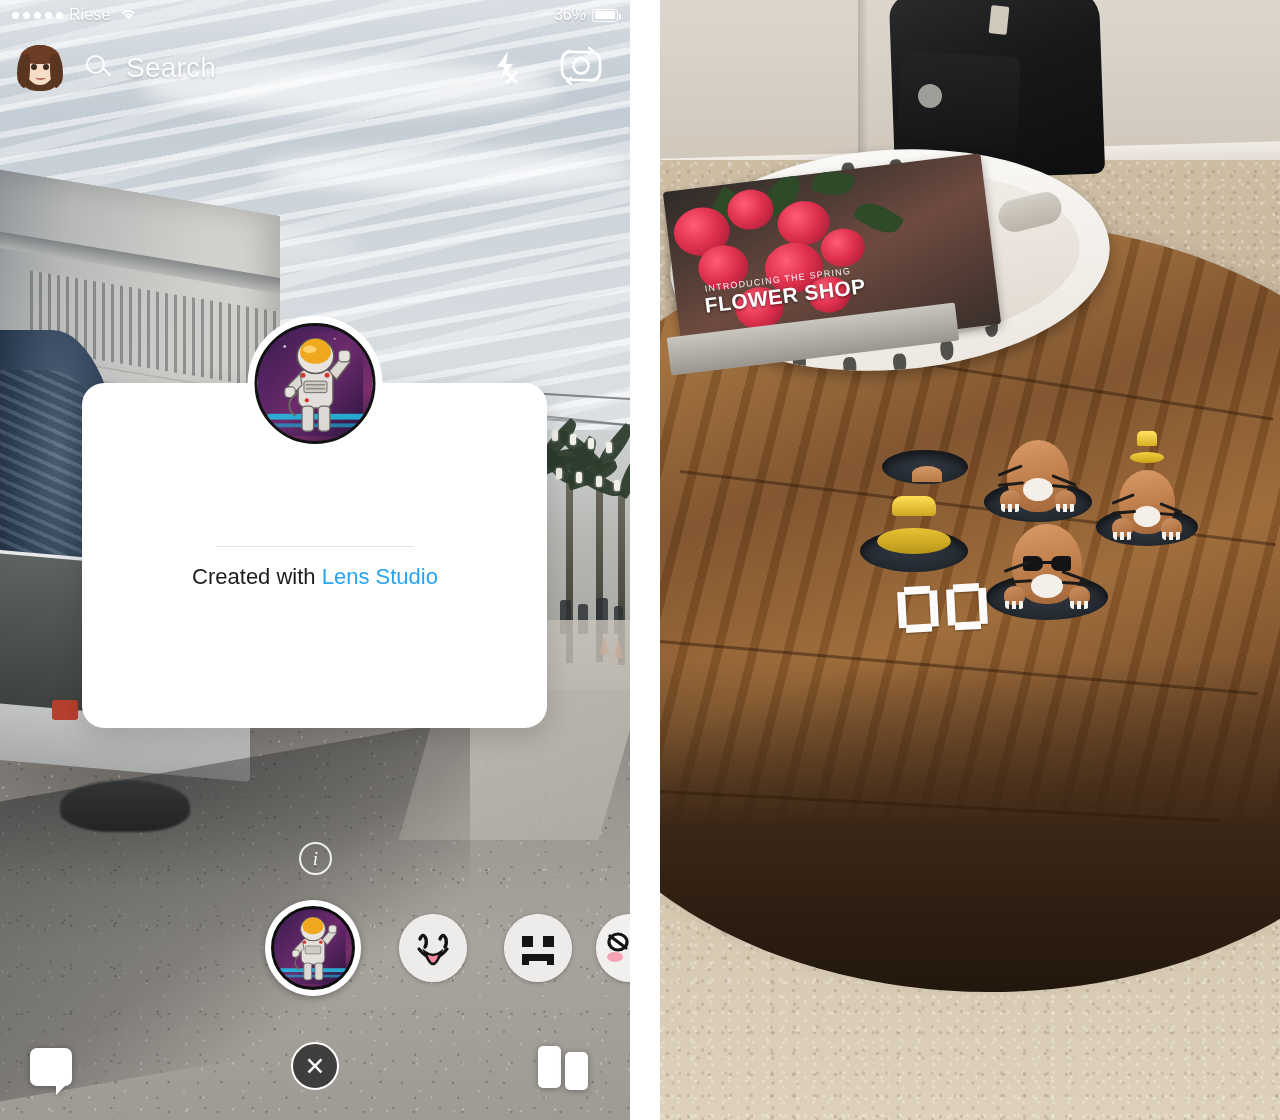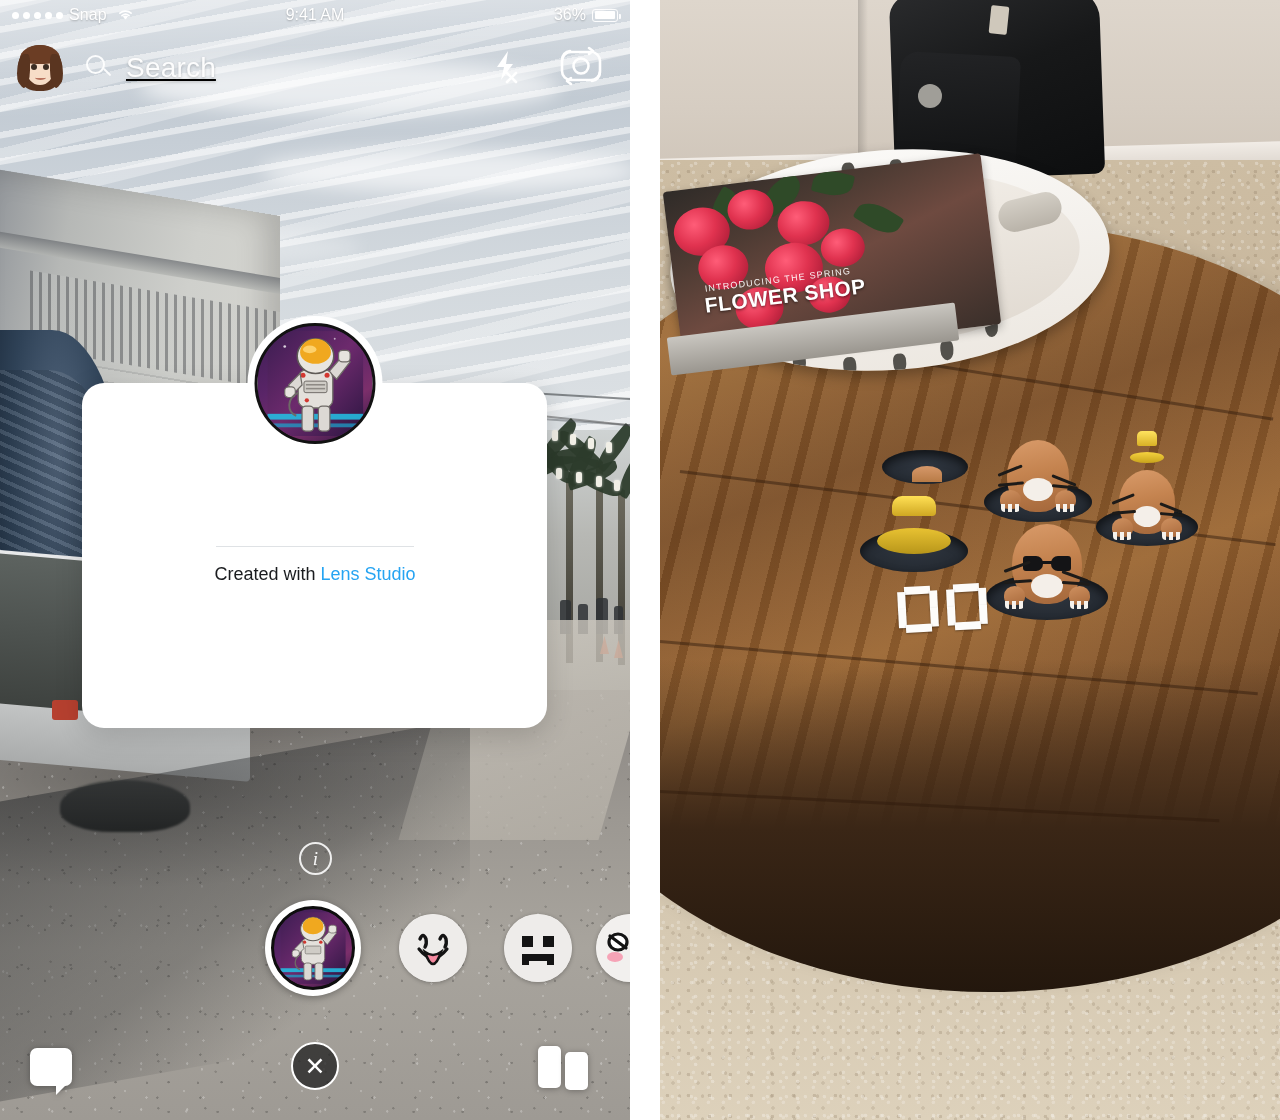--- a/index.html
+++ b/index.html
@@ -104,21 +104,21 @@
   .dot { width:7px; height:7px; border-radius:50%; background:#fff; }
   .carrier { font-size:16px; letter-spacing:.1px; }
   .wifi { margin-left:3px; }
   .sb-center { position:absolute; left:0; right:0; text-align:center; font-size:16px; }
   .sb-right { margin-left:auto; display:flex; align-items:center; gap:6px; padding-right:12px; font-size:16px; }
   .batt { width:26px; height:13px; border:1.6px solid rgba(255,255,255,.92); border-radius:3px; position:relative; }
   .batt i { position:absolute; inset:1.6px; background:#fff; border-radius:1px; display:block; }
   .batt:after { content:""; position:absolute; right:-4px; top:4px; width:2.4px; height:5px; background:rgba(255,255,255,.92); border-radius:0 1px 1px 0; }
 
   
-  .searchrow { position:absolute; left:0; top:36px; width:630px; height:64px; display:flex; align-items:center;text-decoration:underline; }
+  .searchrow { position:absolute; left:0; top:36px; width:630px; height:64px; display:flex; align-items:center; }
   .avatar { margin-left:14px; width:52px; height:52px; border-radius:50%; overflow:hidden; position:relative;
             background:radial-gradient(circle at 50% 42%, #f6e3d3 0 38%, rgba(0,0,0,0) 39%); }
   .hair-back { position:absolute; left:4px; top:3px; width:44px; height:46px; background:#5a3520; border-radius:48% 48% 42% 42%; }
   .face { position:absolute; left:12px; top:10px; width:28px; height:33px; background:#f7ddc7; border-radius:46% 46% 50% 50%; }
   .bangs { position:absolute; left:6px; top:3px; width:40px; height:19px; background:#6b3d24; border-radius:50% 50% 40% 40%/70% 70% 30% 30%; }
   .hair-l { position:absolute; left:3px; top:12px; width:13px; height:34px; background:#5a3520; border-radius:60% 20% 55% 45%; }
   .hair-r { position:absolute; right:3px; top:12px; width:13px; height:34px; background:#5a3520; border-radius:20% 60% 45% 55%; }
   .eye { position:absolute; top:22px; width:6px; height:6px; background:#3a2c22; border-radius:50%; }
   .eye.l { left:17px; } .eye.r { left:29px; }
   .smile { position:absolute; left:21px; top:33px; width:11px; height:5px; border-bottom:2px solid #b8735e; border-radius:0 0 60% 60%; }
@@ -131,21 +131,21 @@
 
   
   .modal { position:absolute; left:82px; top:383px; width:465px; height:345px;
            background:#fff; border-radius:22px; box-shadow:0 8px 28px rgba(0,0,0,.16); }
   .lensavatar { position:absolute; left:50%; top:316px; transform:translateX(-50%);
                 width:135px; height:135px; border-radius:50%; background:#fff; padding:7px; }
   .lensavatar .ring { width:100%; height:100%; border-radius:50%; border:3.5px solid #121212; overflow:hidden; position:relative;
                 background:linear-gradient(150deg,#3c1d52 0%, #5a2568 40%, #7c2f6b 70%, #2a1540 100%); }
   .astro { position:absolute; left:50%; top:50%; transform:translate(-50%,-50%); width:84%; height:92%; }
   .divider { position:absolute; left:50%; transform:translateX(-50%); top:546px; width:198px; height:1px; background:#dfe2e5; }
-  .createdline { position:absolute; left:0; right:0; top:564px; text-align:center; font-size:18px; color:#1a1c1f; }
+  .createdline { position:absolute; left:0; right:0; top:564px; text-align:center; font-size:22px; color:#1a1c1f; }
   .createdline .link { color:#26a4f2; }
   .okbtn { position:absolute; left:50%; transform:translateX(-50%); top:624px; width:278px; height:66px;
            background:#8a35be; border:none; border-radius:33px; color:#fff; font-size:24px;
            font-family:"Liberation Sans", sans-serif; cursor:pointer; }
 
   
   .infobtn { position:absolute; left:299px; top:842px; width:33px; height:33px; border-radius:50%;
              border:2.2px solid rgba(255,255,255,.88); color:rgba(255,255,255,.95);
              display:flex; align-items:center; justify-content:center; font-size:19px;
              font-family:"Liberation Serif", serif; font-style:italic; }
@@ -353,30 +353,29 @@
 
     <div class="statusbar">
       <div class="sb-left">
         <span class="dots">
           <i class="dot"></i>
             <i class="dot"></i>
             <i class="dot"></i>
             <i class="dot"></i>
             <i class="dot"></i>
         </span>
-        <span class="carrier">Snap</span>
+        <span class="carrier">Riese</span>
         <span class="wifi">
           <svg width="19" height="14" viewBox="0 0 19 14">
               <path d="M9.5 12.6l2.6-3.1a4 4 0 00-5.2 0l2.6 3.1z" fill="#fff"></path>
               <path d="M3.9 6.2a8.6 8.6 0 0111.2 0" stroke="#fff" stroke-width="1.7" fill="none" stroke-linecap="round"></path>
               <path d="M6 8.6a5.4 5.4 0 017 0" stroke="#fff" stroke-width="1.7" fill="none" stroke-linecap="round"></path>
             </svg>
         </span>
       </div>
-      <div class="sb-center">9:41 AM</div>
       <div class="sb-right">
         <span>36%</span>
         <span class="batt">
             <i></i>
           </span>
       </div>
     </div>
 
     <div class="searchrow">
       <div class="avatar">

